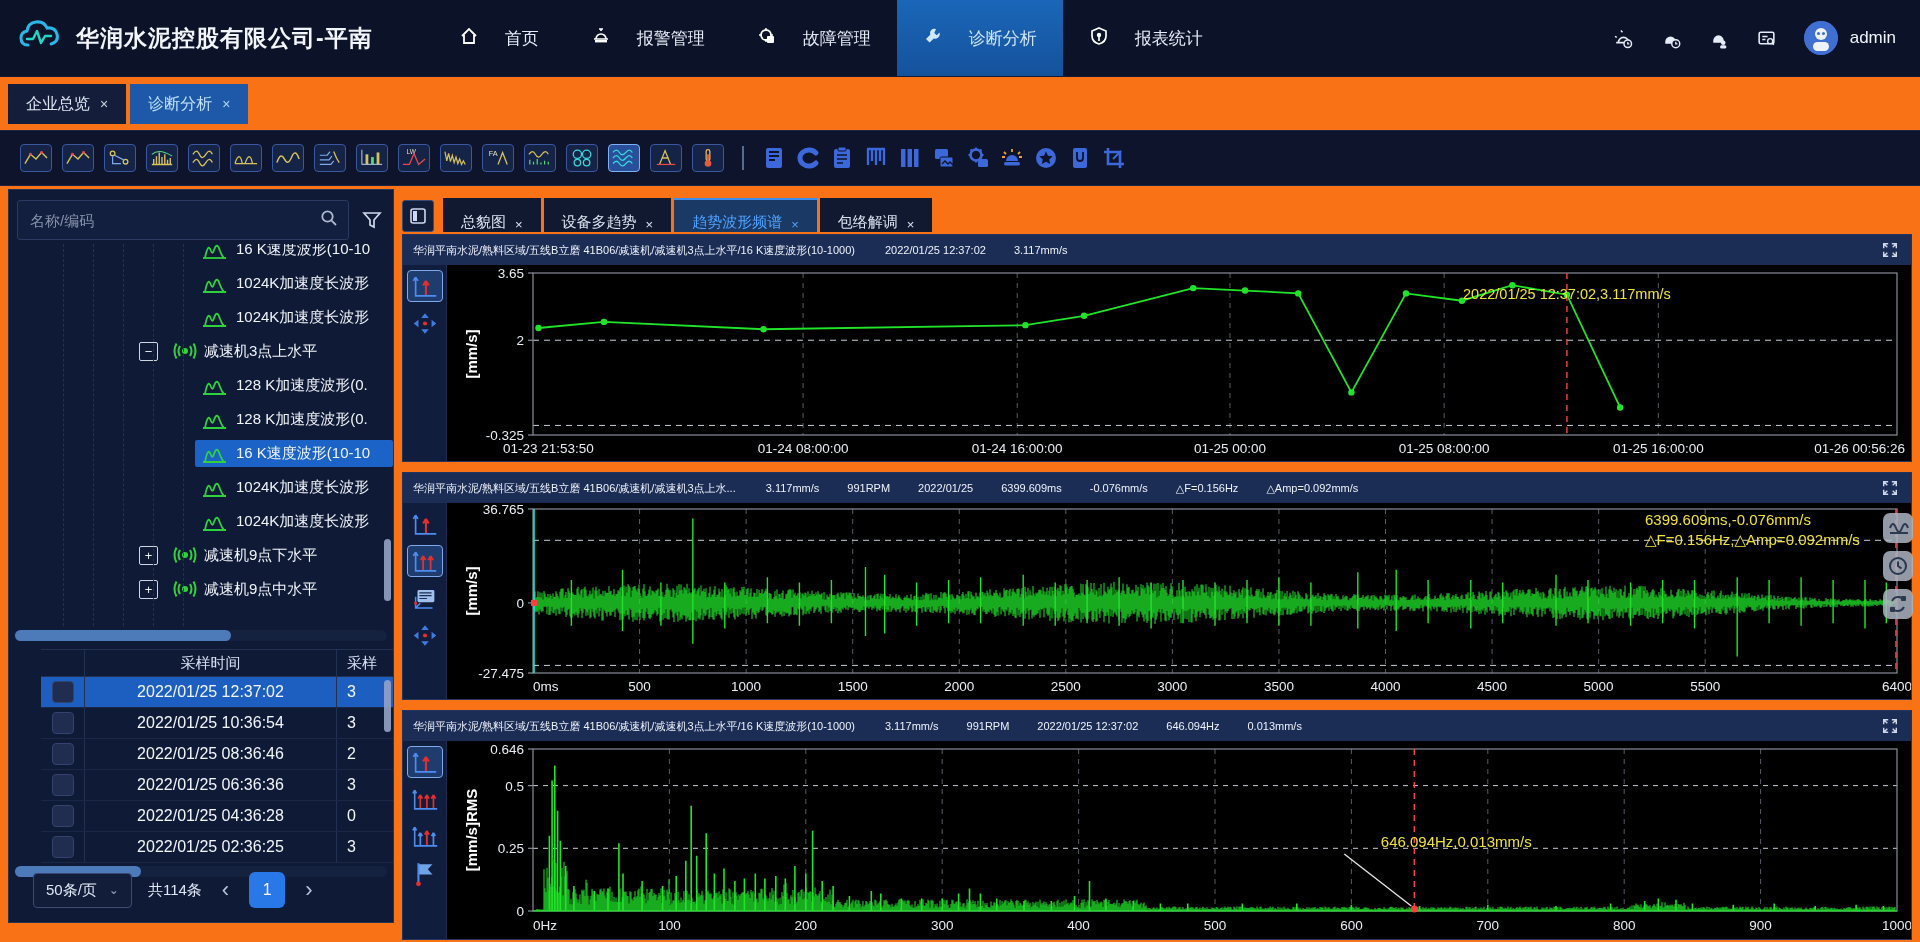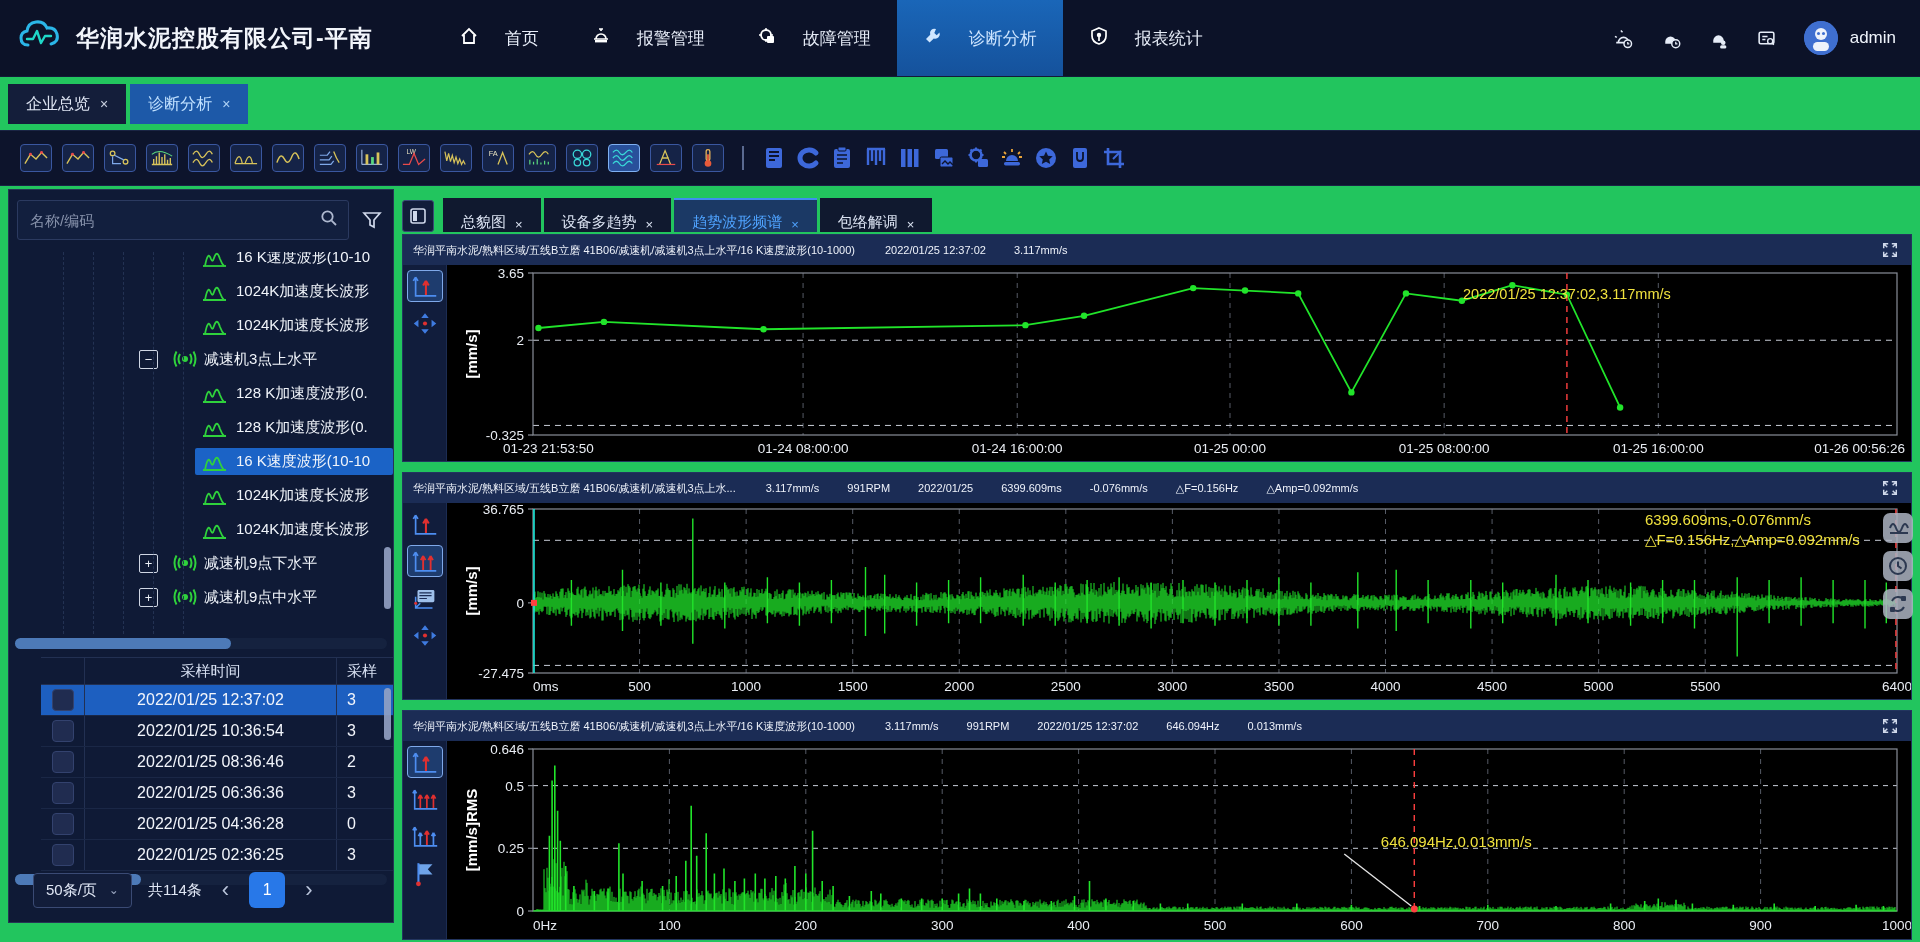--- a/index.html
+++ b/index.html
@@ -1,17 +1,17 @@
 <!DOCTYPE html>
 <html><head>
 <meta charset="utf-8">
 <style>
   html,body{margin:0;padding:0;background:#070b18;}
   body{width:1920px;height:942px;overflow:hidden;font-family:"Liberation Sans","DejaVu Sans",sans-serif;-webkit-font-smoothing:antialiased;}
-  #app{position:relative;width:1920px;height:942px;background:#22c55e;color:#e8edf7;overflow:hidden;text-decoration:underline;}
+  #app{position:relative;width:1920px;height:942px;background:#f97316;color:#e8edf7;overflow:hidden;text-decoration:underline;}
   
   .navbar{position:absolute;left:0;top:0;width:1920px;height:76px;background:#0c1228;display:flex;align-items:stretch;border-bottom:1px solid #131b38;}
   .brand{display:flex;align-items:center;gap:12px;padding-left:18px;}
   .brand .company{font-size:23px;font-weight:bold;color:#f2f5fb;letter-spacing:1px;}
   .menu{display:flex;align-items:stretch;margin-left:60px;}
   .menu-item{display:flex;align-items:center;gap:26px;padding:0 26px;font-size:17px;color:#e6ecf7;cursor:pointer;}
   .menu-item.active{background:linear-gradient(180deg,#1a66b8,#15529c);color:#cfe6ff;}
   .nav-right{margin-left:auto;display:flex;align-items:center;gap:26px;padding-right:24px;}
   .nav-ic{width:22px;height:22px;display:flex;align-items:center;justify-content:center;cursor:pointer;}
   .avatar{width:34px;height:34px;border-radius:50%;background:#3f6fd0;display:flex;align-items:center;justify-content:center;overflow:hidden;}
@@ -27,21 +27,21 @@
   .ticon.on{background:#28509a;border-color:#7fb0f2;}
   .tb-divider{width:2px;height:24px;background:#5a6a90;margin:0 16px 0 8px;flex:none;}
   .aicon{width:27px;height:26px;display:flex;align-items:center;justify-content:center;margin-right:7px;cursor:pointer;flex:none;}
   
   .sidebar{position:absolute;left:8px;top:189px;width:386px;height:734px;background:#0f1a36;border:1px solid #263454;box-sizing:border-box;}
   .search-row{display:flex;align-items:center;margin:10px 8px 4px 8px;gap:10px;}
   .search-box{flex:1;display:flex;align-items:center;background:#121f3e;border:1px solid #2b3a60;border-radius:3px;height:38px;padding:0 10px;}
   .search-box input{flex:1;background:transparent;border:none;outline:none;color:#dfe6f4;font-size:15px;font-family:inherit;}
   .search-box input::placeholder{color:#8792ab;}
   .filter-btn{width:26px;height:26px;display:flex;align-items:center;justify-content:center;cursor:pointer;}
-  .tree{position:relative;height:382px;overflow:hidden;margin-top:12px;}
+  .tree{position:relative;height:382px;overflow:hidden;margin-top:4px;}
   .gl{position:absolute;top:0;bottom:0;width:0;border-left:1px dashed #233253;}
   .trow{height:34px;display:flex;align-items:center;font-size:15px;color:#f0f4fa;white-space:nowrap;cursor:pointer;}
   .trow .inner{display:flex;align-items:center;gap:8px;padding:3px 6px;border-radius:2px;overflow:hidden;flex:1;}
   .trow.sel .inner{background:#1b63c6;}
   .expander{width:17px;height:17px;border:1px solid #cfd6e4;border-radius:2px;display:flex;align-items:center;justify-content:center;font-size:13px;color:#eef2f8;line-height:1;flex:none;background:#0f1a36;}
   .tree-hscroll{height:11px;margin:4px 6px 0 6px;border-radius:6px;background:#15223f;position:relative;}
   .tree-hscroll .thumb{position:absolute;left:0;top:0;height:11px;width:58%;border-radius:6px;background:#4d7ab8;}
   .vthumb{position:absolute;width:7px;border-radius:4px;background:#93a2c4;opacity:.9;}
   
   .stable{position:relative;margin-top:8px;border-top:1px solid #223052;margin-left:32px;}

